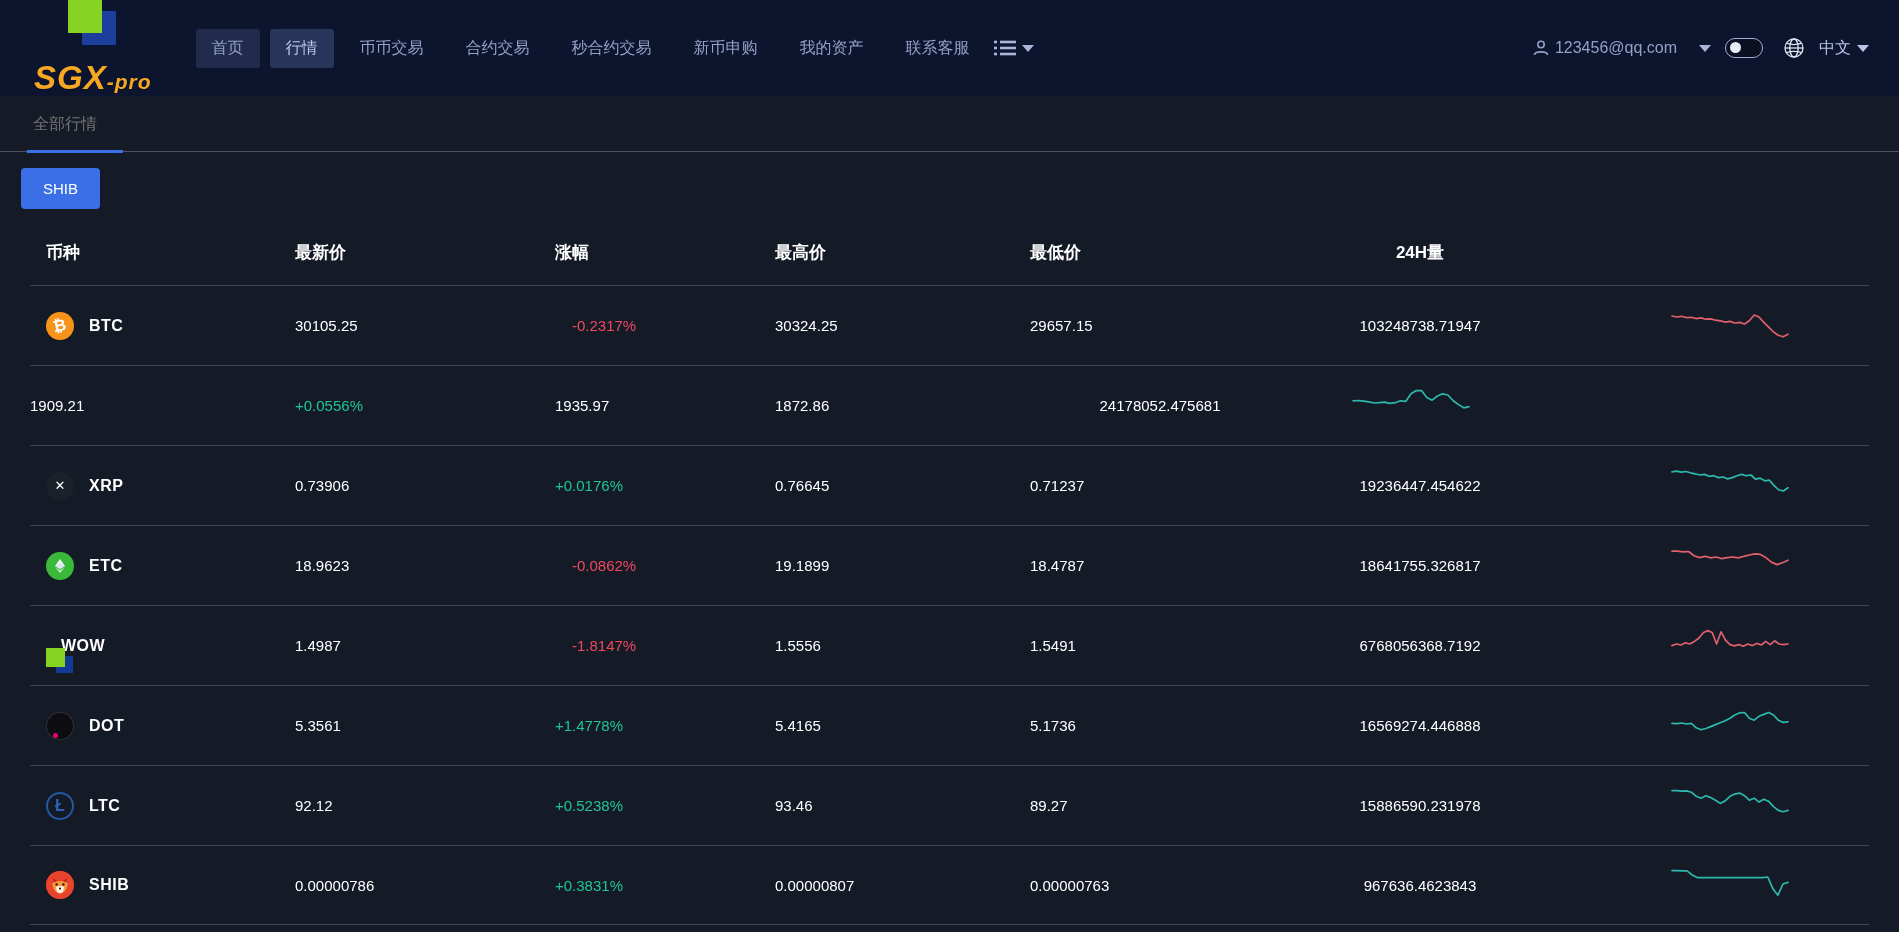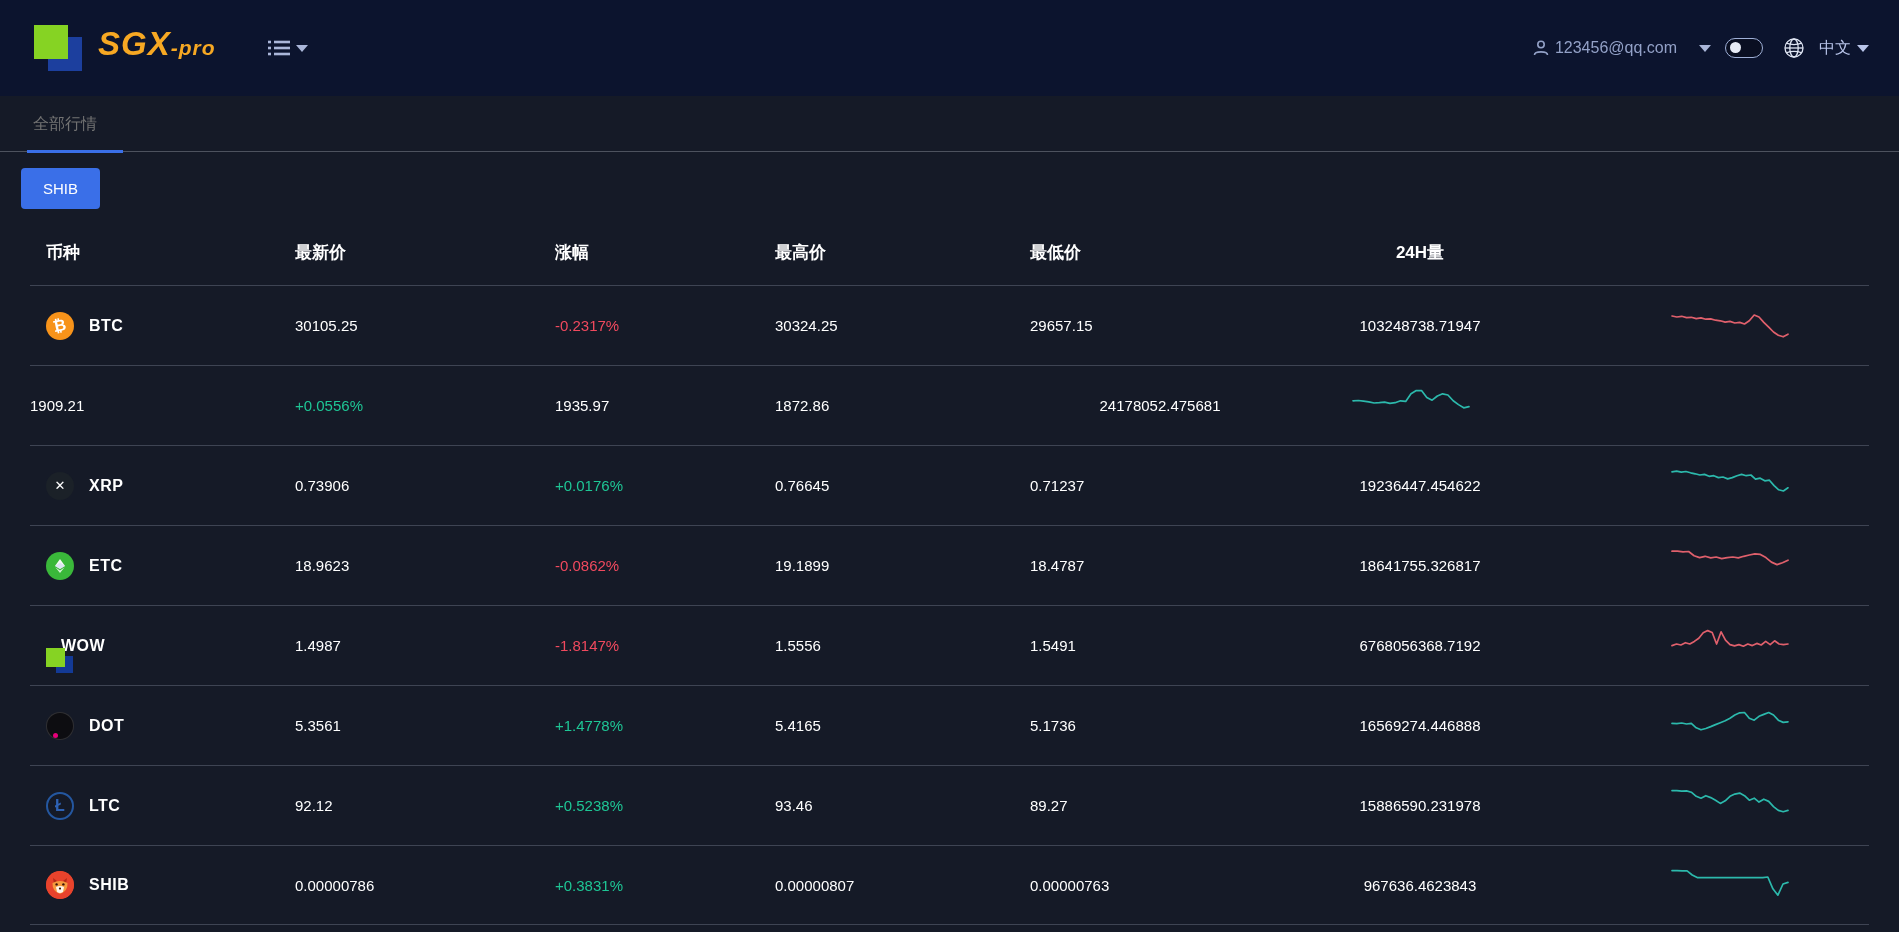--- a/index.html
+++ b/index.html
@@ -15,21 +15,21 @@
     --spark-down:#e0606c;
     --divider:#3e4453;
     --orange:#f7a823;
   }
   *{margin:0;padding:0;box-sizing:border-box;}
   html,body{width:1899px;height:932px;overflow:hidden;background:var(--body-bg);
     font-family:"Liberation Sans","DejaVu Sans",sans-serif;color:var(--text);}
 
   
   .header{height:96px;background:var(--header-bg);display:flex;align-items:center;padding:0 30px 0 34px;}
-  .logo{display:flex;gap:14px;margin-right:44px;cursor:pointer;}
+  .logo{display:flex;align-items:center;gap:14px;margin-right:44px;cursor:pointer;flex-direction:column;}
   .logo-mark{position:relative;width:50px;height:46px;}
   .logo-mark .sq-blue{position:absolute;left:14px;top:12px;width:34px;height:34px;background:#1c3f9e;}
   .logo-mark .sq-green{position:absolute;left:0;top:0;width:34px;height:34px;background:#86d323;}
   .logo-text{font-style:italic;font-weight:bold;color:var(--orange);letter-spacing:1px;white-space:nowrap;}
   .logo-text .big{font-size:33px;}
   .logo-text .small{font-size:21px;}
 
   .nav{display:flex;align-items:center;gap:10px;}
   .nav-item{color:var(--muted);font-size:16px;padding:9px 16px;border-radius:3px;cursor:pointer;white-space:nowrap;}
   .nav-item.boxed{background:var(--box-bg);}
@@ -62,21 +62,21 @@
   .mhead .col-vol{text-align:center;}
   .mbody .mrow{height:80px;border-top:1px solid var(--divider);cursor:pointer;}
   .mbody .mrow:last-child{border-bottom:1px solid var(--divider);}
   .cell{font-size:15px;color:#fff;}
   .col-coin{display:flex;align-items:center;gap:15px;padding-left:16px;}
   .mhead .col-coin{padding-left:16px;}
   .coin-name{font-size:16px;font-weight:bold;letter-spacing:.5px;}
   .col-vol{text-align:center;}
   .col-spark{display:flex;justify-content:flex-end;padding-right:79px;}
   .chg.up{color:var(--up);}
-  .chg.down{color:var(--down);}
+  .chg.down{color:var(--down);margin-left:17px;}
 
   
   .cicon{width:28px;height:28px;border-radius:50%;display:flex;align-items:center;justify-content:center;flex:0 0 auto;position:relative;}
   .cicon.btc{background:#f7931a;color:#fff;font-weight:bold;font-size:16px;}
   .cicon.btc span{display:inline-block;transform:rotate(-12deg);}
   .cicon.xrp{background:#1b2128;color:#fff;font-size:13px;font-weight:bold;}
   .cicon.dot{background:#0d0d11;border:1px solid rgba(255,255,255,.14);}
   .cicon.dot .pink{position:absolute;left:6px;bottom:1px;width:5px;height:5px;border-radius:50%;background:#e6007a;}
   .cicon.ltc{background:transparent;border:2px solid #2457a0;color:#2e62b4;font-weight:bold;font-size:16px;}
   .cicon.shib{background:#e8432c;overflow:hidden;}
@@ -91,20 +91,30 @@
   <div class="logo">
     <div class="logo-mark">
       <div class="sq-blue"></div>
         <div class="sq-green"></div>
     </div>
     <div class="logo-text">
       <span class="big">SGX</span><span class="small">-pro</span>
     </div>
   </div>
 
+  <div class="nav" id="nav">
+      <div class="nav-item boxed">首页</div>
+      <div class="nav-item boxed active">行情</div>
+      <div class="nav-item">币币交易</div>
+      <div class="nav-item">合约交易</div>
+      <div class="nav-item">秒合约交易</div>
+      <div class="nav-item">新币申购</div>
+      <div class="nav-item">我的资产</div>
+      <div class="nav-item">联系客服</div>
+    </div>
 
   <div class="nav-more">
     <svg class="list-icon" width="22" height="18" viewBox="0 0 22 18">
       <g stroke="#aab6d9" stroke-width="2.6">
         <line x1="0" y1="3" x2="3" y2="3"></line>
           <line x1="6" y1="3" x2="22" y2="3"></line>
         <line x1="0" y1="9" x2="3" y2="9"></line>
           <line x1="6" y1="9" x2="22" y2="9"></line>
         <line x1="0" y1="15" x2="3" y2="15"></line>
           <line x1="6" y1="15" x2="22" y2="15"></line>

